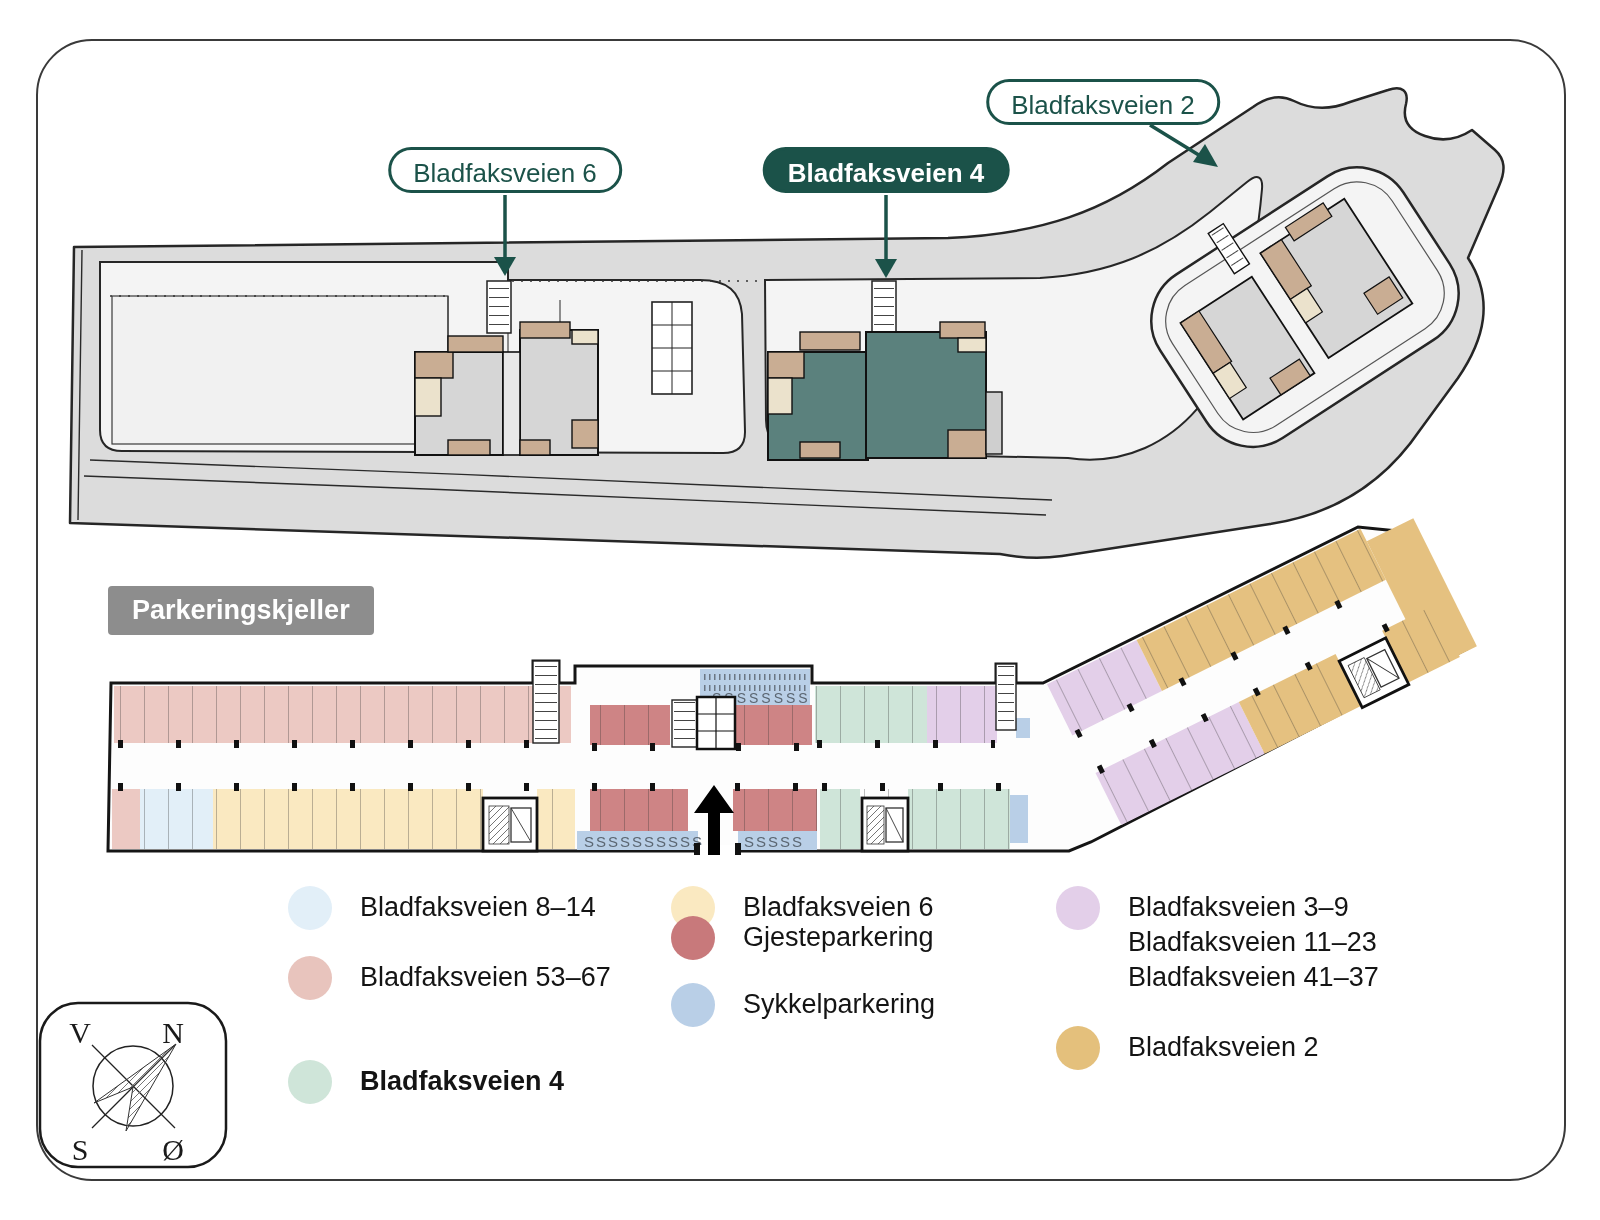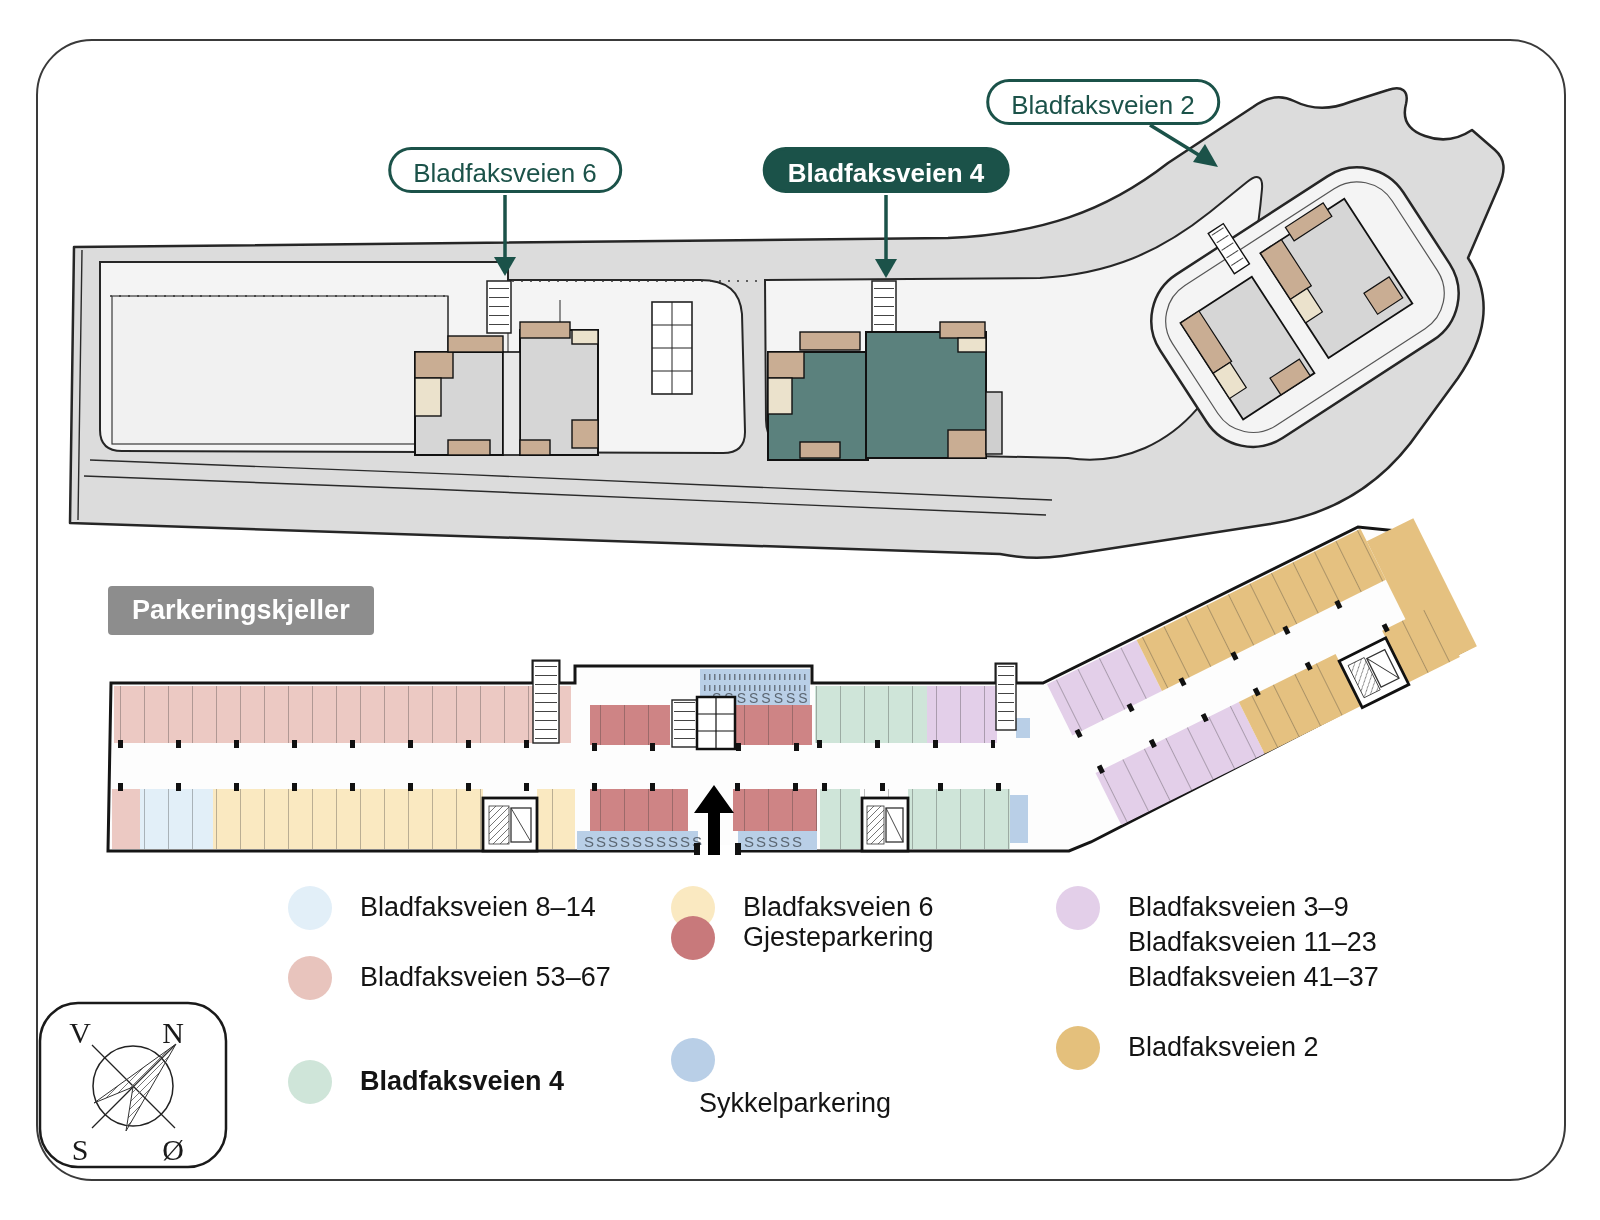--- a/index.html
+++ b/index.html
@@ -292,21 +292,21 @@
     <div class="legend-lines">
           <div>Bladfaksveien 6</div>
         </div>
   </div>
   <div class="legend-item" style="left:671px;top:916px;">
     <span class="dot" style="background-color: rgb(200, 121, 123);"></span>
     <div class="legend-lines">
           <div>Gjesteparkering</div>
         </div>
   </div>
-  <div class="legend-item" style="left:671px;top:1038px;flex-direction:column;">
+  <div class="legend-item" style="left:671px;top:983px;">
     <span class="dot" style="background-color: rgb(185, 207, 231);"></span>
     <div class="legend-lines">
           <div>Sykkelparkering</div>
         </div>
   </div>
 
   <div class="legend-item" style="left:1056px;top:886px;">
     <span class="dot" style="background-color: rgb(227, 207, 233);"></span>
     <div class="legend-lines">
       <div>Bladfaksveien 3–9</div>

